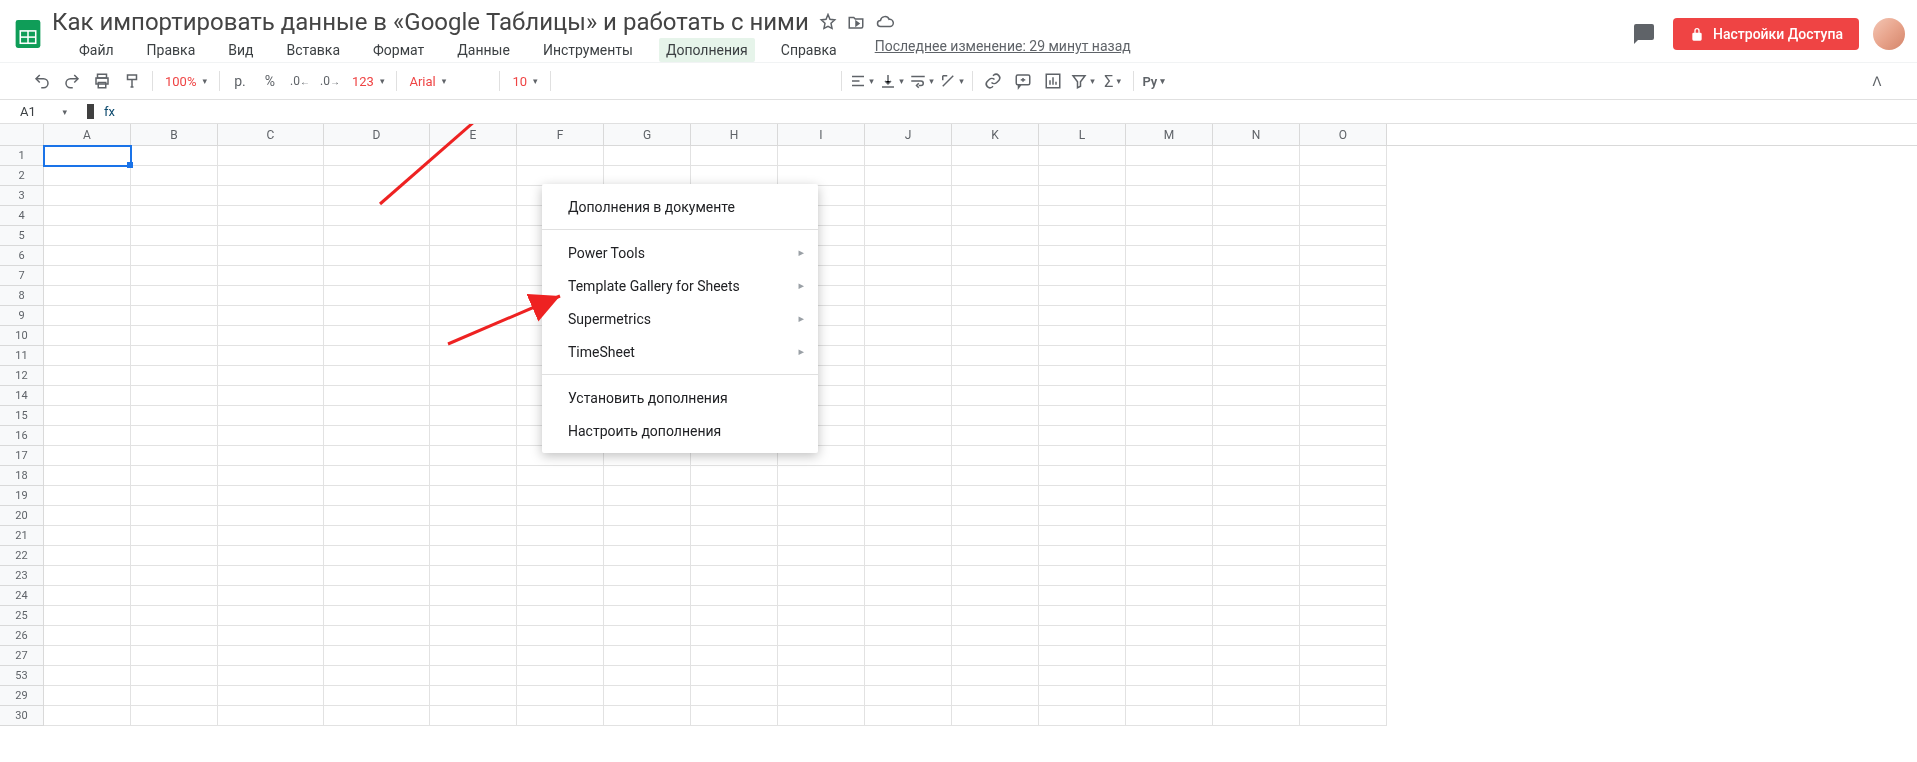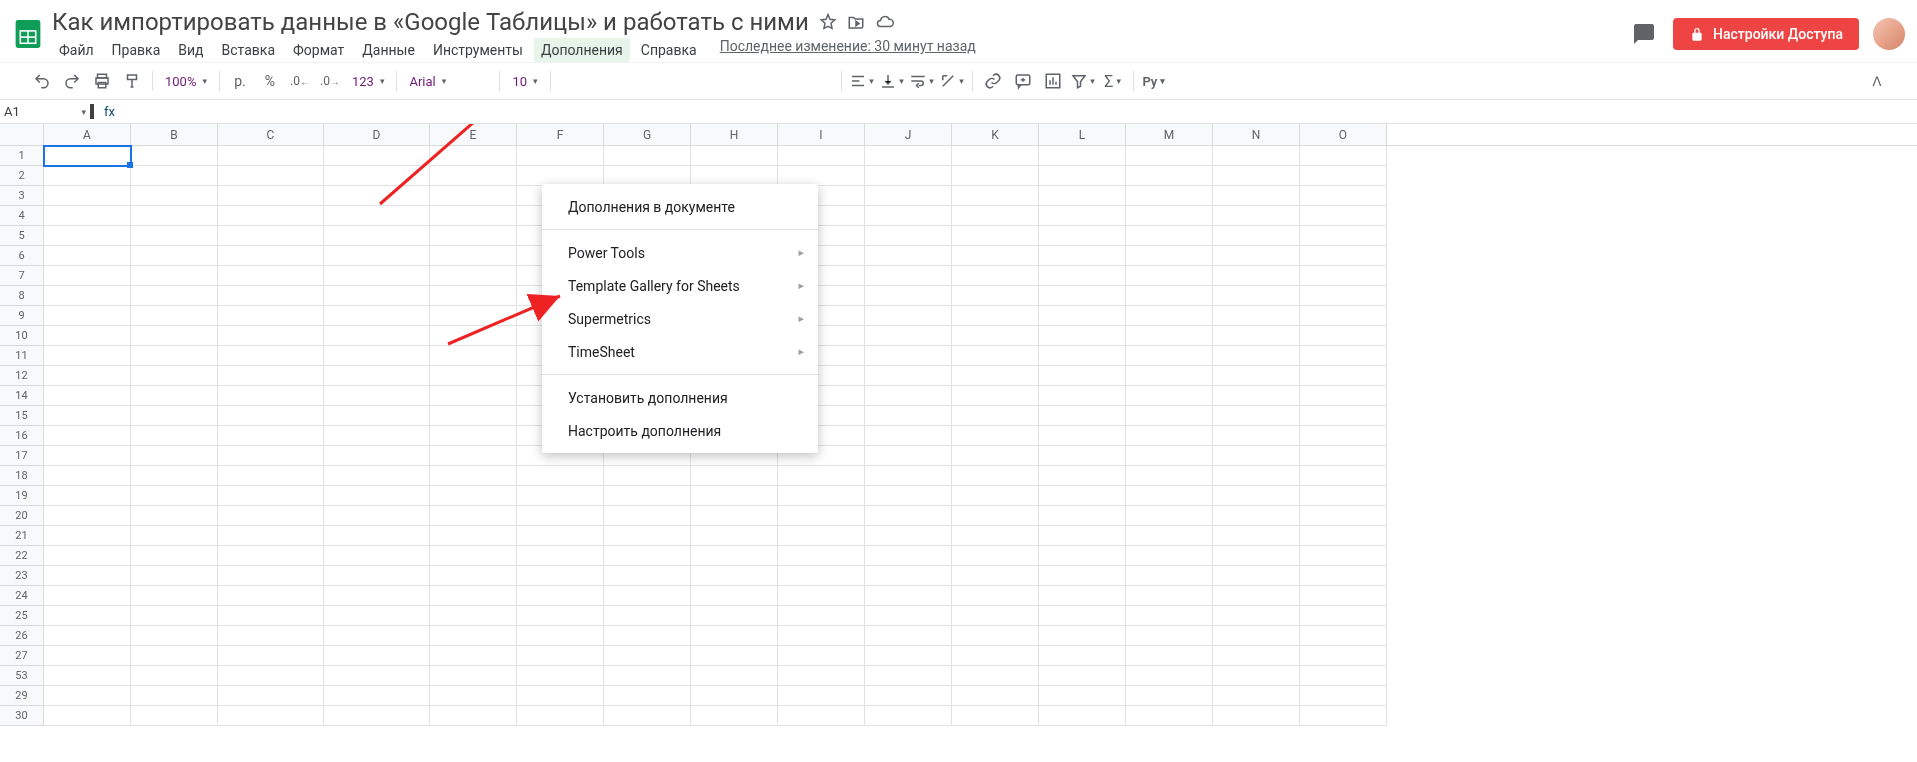--- a/index.html
+++ b/index.html
@@ -4,40 +4,40 @@
 <style>
 html,body{margin:0;padding:0;font-family:"Roboto",Arial,sans-serif;font-size:13px;color:#202124;background:#fff;overflow:hidden;}
 *{box-sizing:border-box;}
 .header{display:flex;align-items:center;padding:6px 12px 0 8px;height:62px;}
 .sheets-logo{width:40px;height:40px;display:flex;align-items:center;justify-content:center;margin-right:4px;}
 .sheets-logo svg{width:34px;height:34px;}
 .title-area{flex:1;min-width:0;}
 .title-row{display:flex;align-items:center;gap:10px;padding-top:2px;}
 .doc-title{font-size:24px;color:#444;white-space:nowrap;}
 .title-icon{color:#5f6368;display:inline-flex;}
-.menubar{display:flex;gap:4px;margin-top:2px;}
+.menubar{display:flex;gap:19px;margin-top:2px;margin-left:20px;}
 .menu-item{padding:4px 7px;font-size:14px;color:#3c4043;border-radius:2px;cursor:pointer;}
 .menu-item.active{background:#e6f4ea;}
 .last-edit{font-size:14px;color:#5f6368;text-decoration:underline;margin-left:12px;cursor:pointer;}
 .right-header{display:flex;align-items:center;gap:14px;margin-left:auto;}
 .comment-icon{color:#5f6368;display:flex;align-items:center;justify-content:center;width:30px;height:30px;}
 .share-btn{display:flex;align-items:center;gap:8px;background:#ef4444;color:#fff;font-weight:500;font-size:14px;padding:8px 16px;border-radius:4px;cursor:pointer;}
 .avatar{width:32px;height:32px;border-radius:50%;background:linear-gradient(135deg,#f4c6b4 0%,#e8a48c 50%,#d4856a 100%);}
 
 .toolbar{display:flex;align-items:center;height:38px;border-bottom:1px solid #e0e0e0;border-top:1px solid #f1f3f4;padding:0 28px 0 28px;gap:2px;}
 .tbtn{width:28px;height:26px;display:flex;align-items:center;justify-content:center;color:#5f6368;cursor:pointer;border-radius:2px;}
 .tsep{width:1px;height:20px;background:#e0e0e0;margin:0 4px;}
-.tdrop{display:flex;align-items:center;gap:4px;padding:0 6px;height:26px;color:#701a75;font-size:13px;cursor:pointer;}
+.tdrop{display:flex;align-items:center;gap:4px;padding:0 6px;height:26px;color:#ef4444;font-size:13px;cursor:pointer;}
 .tdrop::after{content:"▾";color:#5f6368;font-size:9px;margin-left:2px;}
 .tdrop.fontsize{min-width:20px;justify-content:center;}
 .tspace{flex:1;}
 .caret-up{display:flex;align-items:center;justify-content:center;width:24px;color:#5f6368;cursor:pointer;}
 
 .formula-row{display:flex;align-items:center;height:24px;border-bottom:1px solid #e0e0e0;}
-.name-box{width:94px;border-right:4px solid #404040;display:flex;align-items:center;padding:0 4px;font-size:13px;color:#3c4043;justify-content:space-between;}
+.name-box{width:94px;border-right:7px solid #404040;display:flex;align-items:center;padding:0 20px;font-size:13px;color:#3c4043;justify-content:space-between;}
 .name-box .dd{color:#5f6368;font-size:9px;}
 .fx-label{color:#0c4a6e;padding:0 10px;font-size:13px;}
 .formula-input{flex:1;border:none;outline:none;font-size:13px;height:100%;}
 
 .sheet-wrap{position:relative;width:100%;height:638px;}
 .col-headers{display:flex;height:22px;border-bottom:1px solid #d9d9d9;}
 .corner{width:44px;border-right:1px solid #d9d9d9;background:#f8f9fa;}
 .col-h{width:87px;border-right:1px solid #d9d9d9;background:#f8f9fa;color:#5f6368;font-size:12px;text-align:center;line-height:22px;}
 .grid-body{position:relative;}
 .row{display:flex;height:20px;}
@@ -88,21 +88,21 @@
     <div class="menubar">
       <span class="menu-item">Файл</span>
       <span class="menu-item">Правка</span>
       <span class="menu-item">Вид</span>
       <span class="menu-item">Вставка</span>
       <span class="menu-item">Формат</span>
       <span class="menu-item">Данные</span>
       <span class="menu-item">Инструменты</span>
       <span class="menu-item active">Дополнения</span>
       <span class="menu-item">Справка</span>
-      <span class="last-edit">Последнее изменение: 30 минут назад</span>
+      <span class="last-edit">Последнее изменение: 29 минут назад</span>
     </div>
   </div>
   <div class="right-header">
     <div class="comment-icon">
         <svg width="24" height="24" viewBox="0 0 24 24" fill="#5f6368">
           <path d="M20 2H4a2 2 0 0 0-2 2v18l4-4h14a2 2 0 0 0 2-2V4a2 2 0 0 0-2-2z"></path>
         </svg>
       </div>
     <div class="share-btn">
       <svg width="16" height="16" viewBox="0 0 24 24" fill="#fff">

